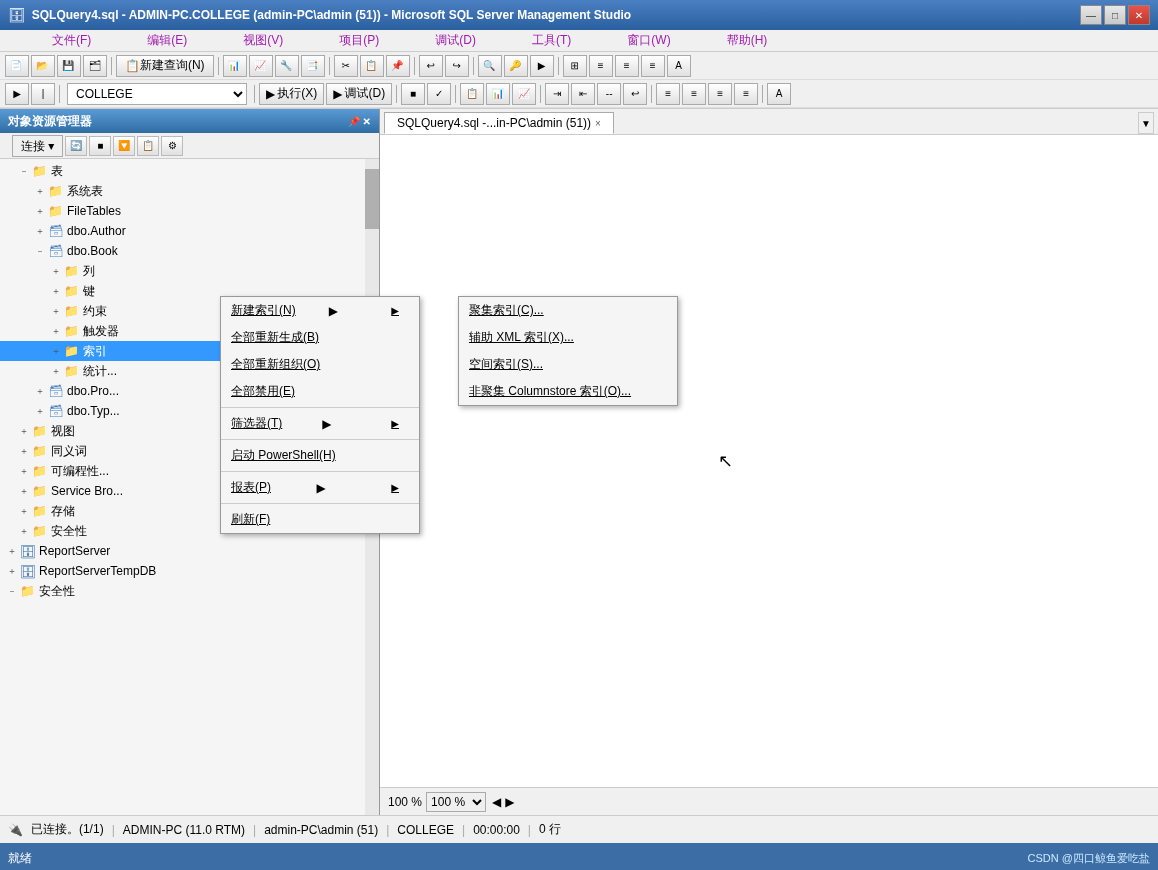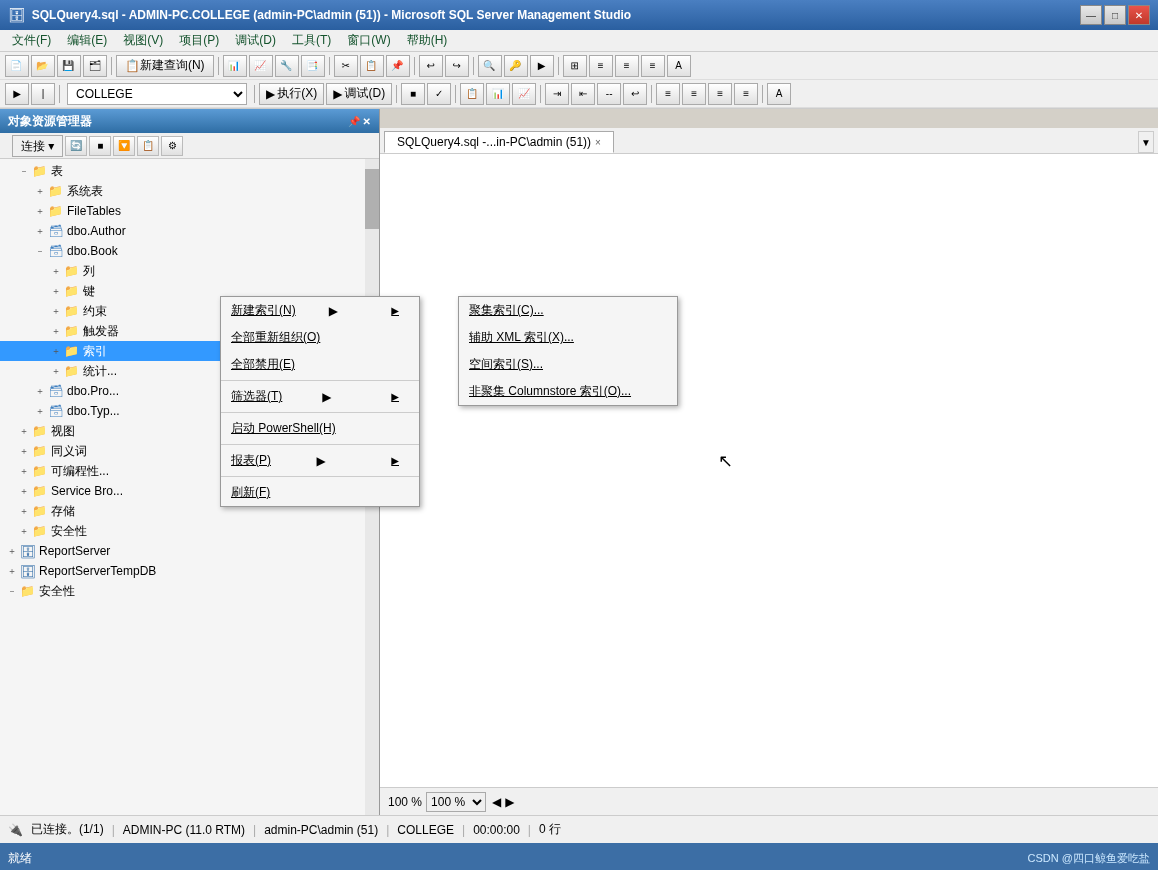--- a/index.html
+++ b/index.html
@@ -52,21 +52,22 @@
       height: 22px;
       display: flex;
       align-items: center;
       padding: 0 4px;
       border-bottom: 1px solid #ccc;
     }
     .menu-item {
       padding: 6px 8px;
       cursor: pointer;
       font-size: 12px;
-      color: #14532d;
+      color: #a21caf;
+      margin-left: 40px;
     }
 
     
     .toolbar-area {
       background: #f0f0f0;
       border-bottom: 1px solid #ccc;
     }
     .toolbar-row {
       height: 28px;
       display: flex;
@@ -206,21 +207,20 @@
     }
     .folder-icon { color: #f0a030; }
     .table-icon { color: #4080c0; }
 
     
     .right-panel {
       flex: 1;
       background: #fff;
       display: flex;
       flex-direction: column;
-      margin-top: 19px;
     }
     .tab-bar {
       background: #f0f0f0;
       border-bottom: 1px solid #ccc;
       display: flex;
       align-items: flex-end;
       height: 26px;
       padding: 0 4px;
     }
     .tab {
@@ -651,20 +651,21 @@
   </div>
 </div>
 
 <div class="bottom-status">
   <div class="bottom-left">就绪</div>
   <div class="bottom-right">CSDN @四口鲸鱼爱吃盐</div>
 </div>
 
 <div class="context-menu" style="left:220px;top:296px;">
   <div class="ctx-item has-submenu">新建索引(N) <span style="float:right;">▶</span></div>
+  <div class="ctx-item">全部重新生成(B)</div>
   <div class="ctx-item">全部重新组织(O)</div>
   <div class="ctx-item">全部禁用(E)</div>
   <div class="ctx-separator"></div>
   <div class="ctx-item has-submenu">筛选器(T) <span style="float:right;">▶</span></div>
   <div class="ctx-separator"></div>
   <div class="ctx-item">启动 PowerShell(H)</div>
   <div class="ctx-separator"></div>
   <div class="ctx-item has-submenu">报表(P) <span style="float:right;">▶</span></div>
   <div class="ctx-separator"></div>
   <div class="ctx-item">刷新(F)</div>

